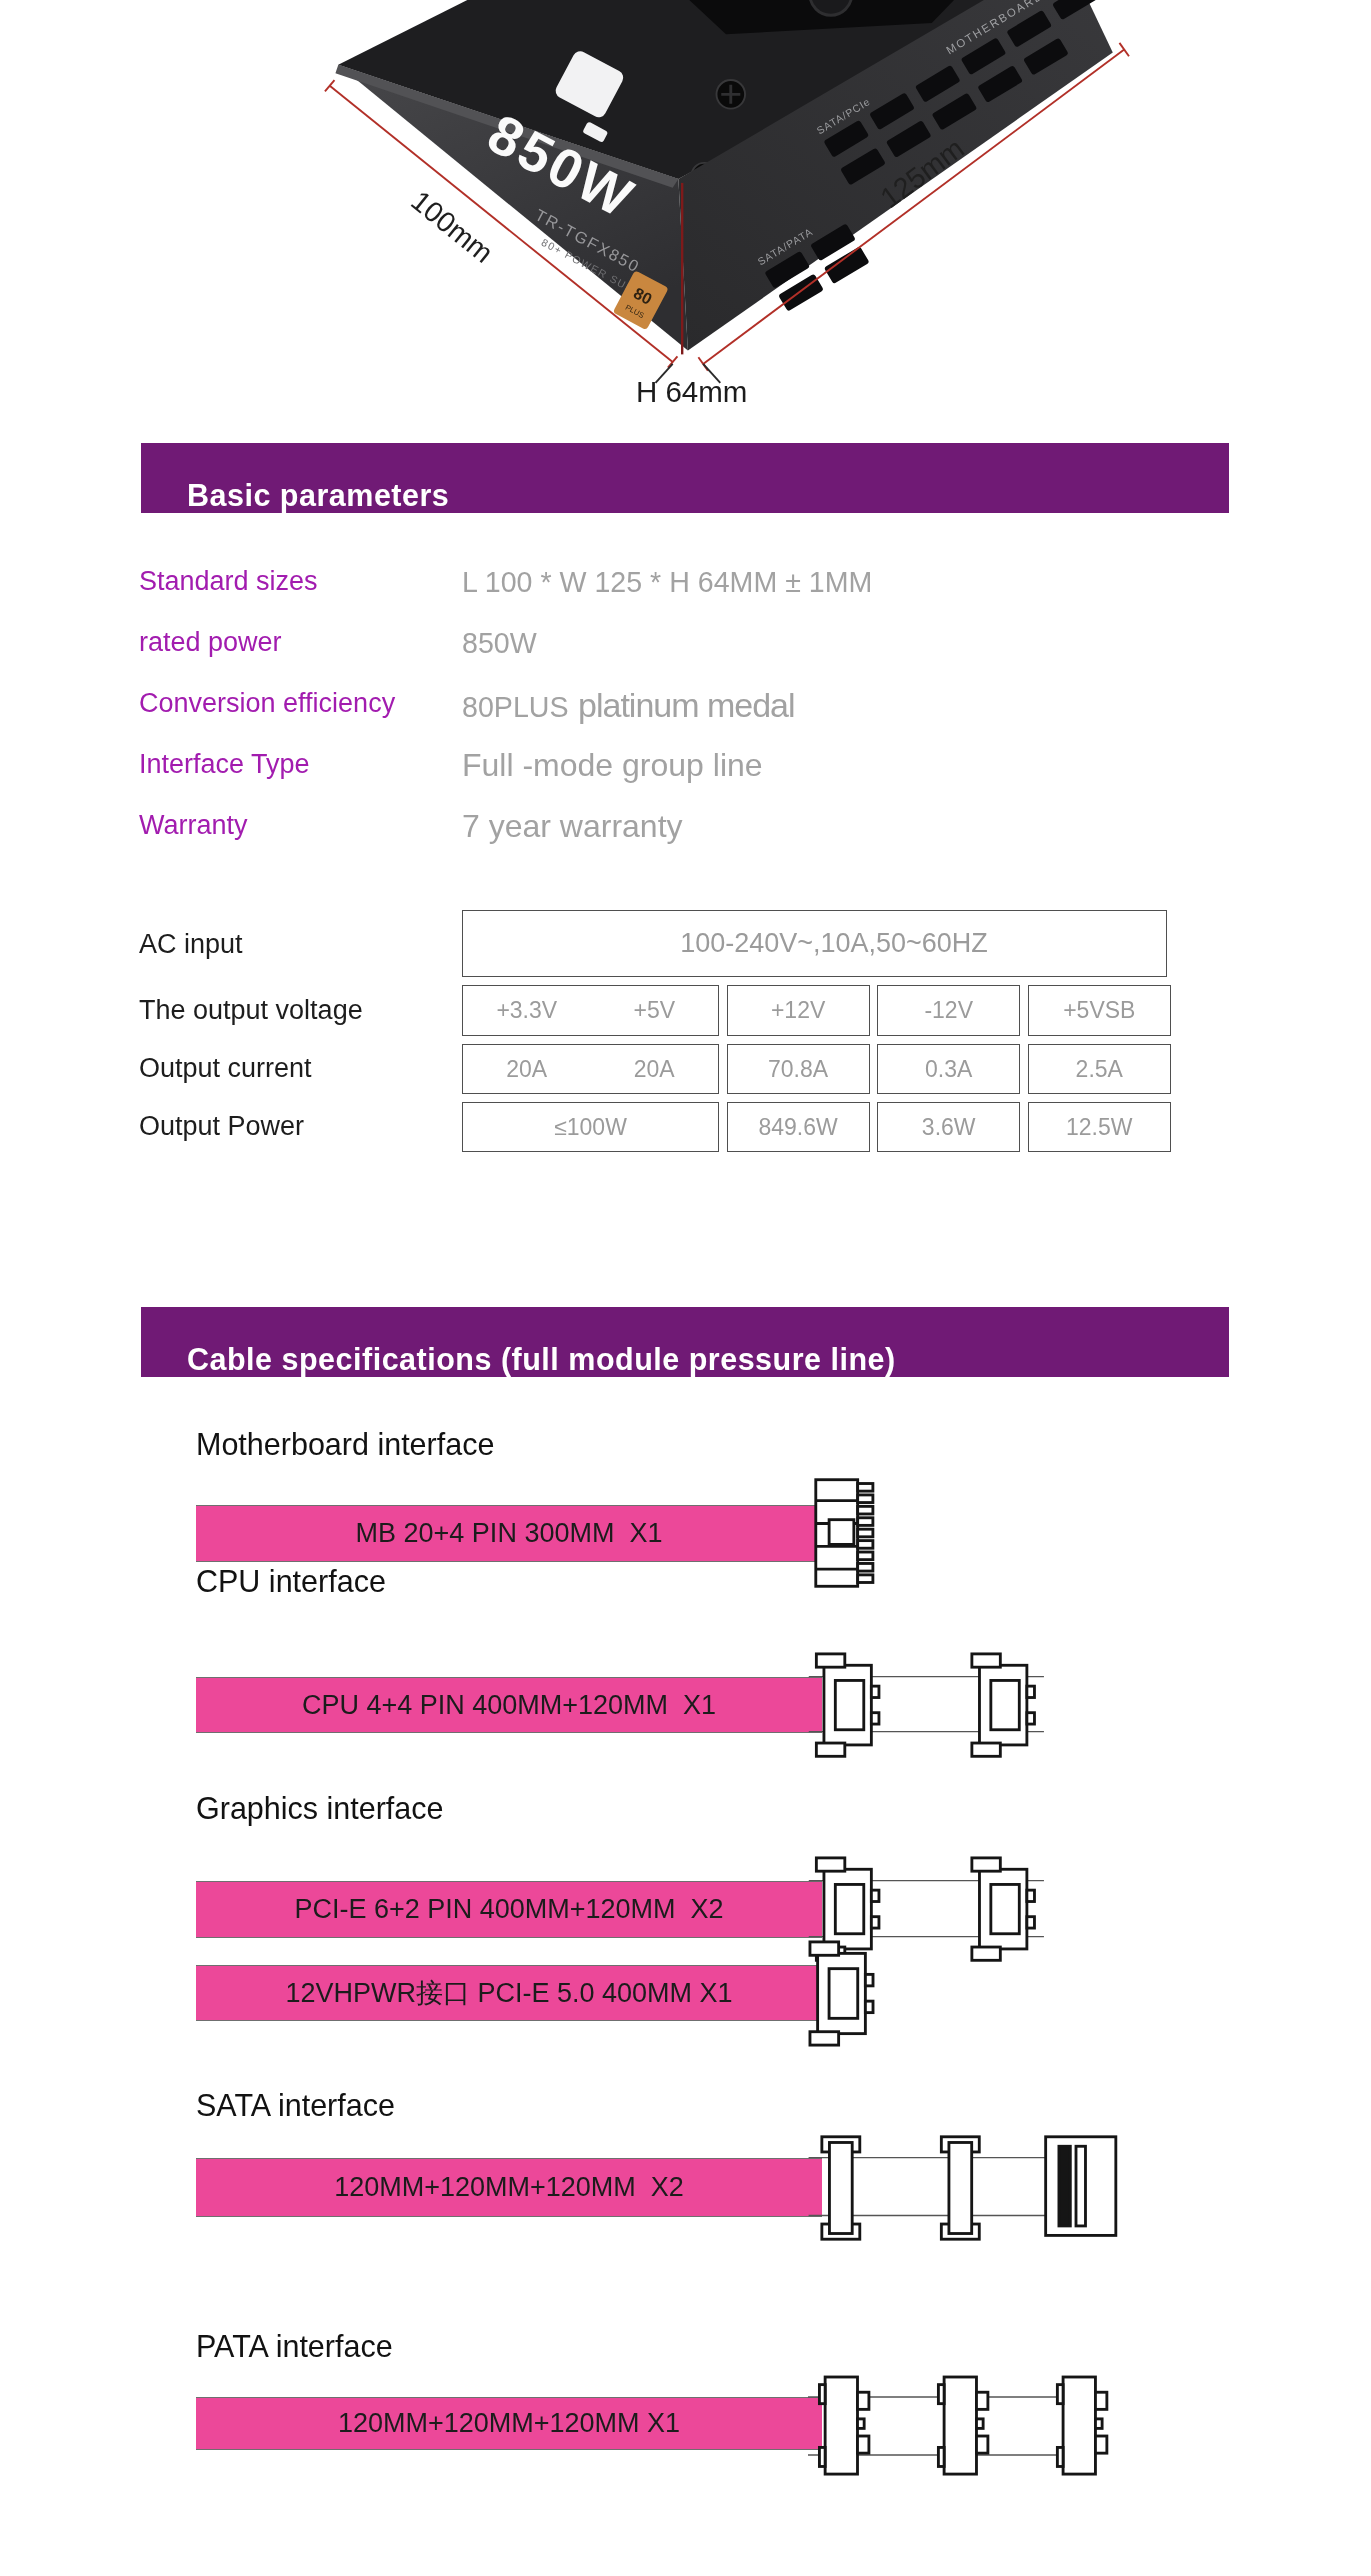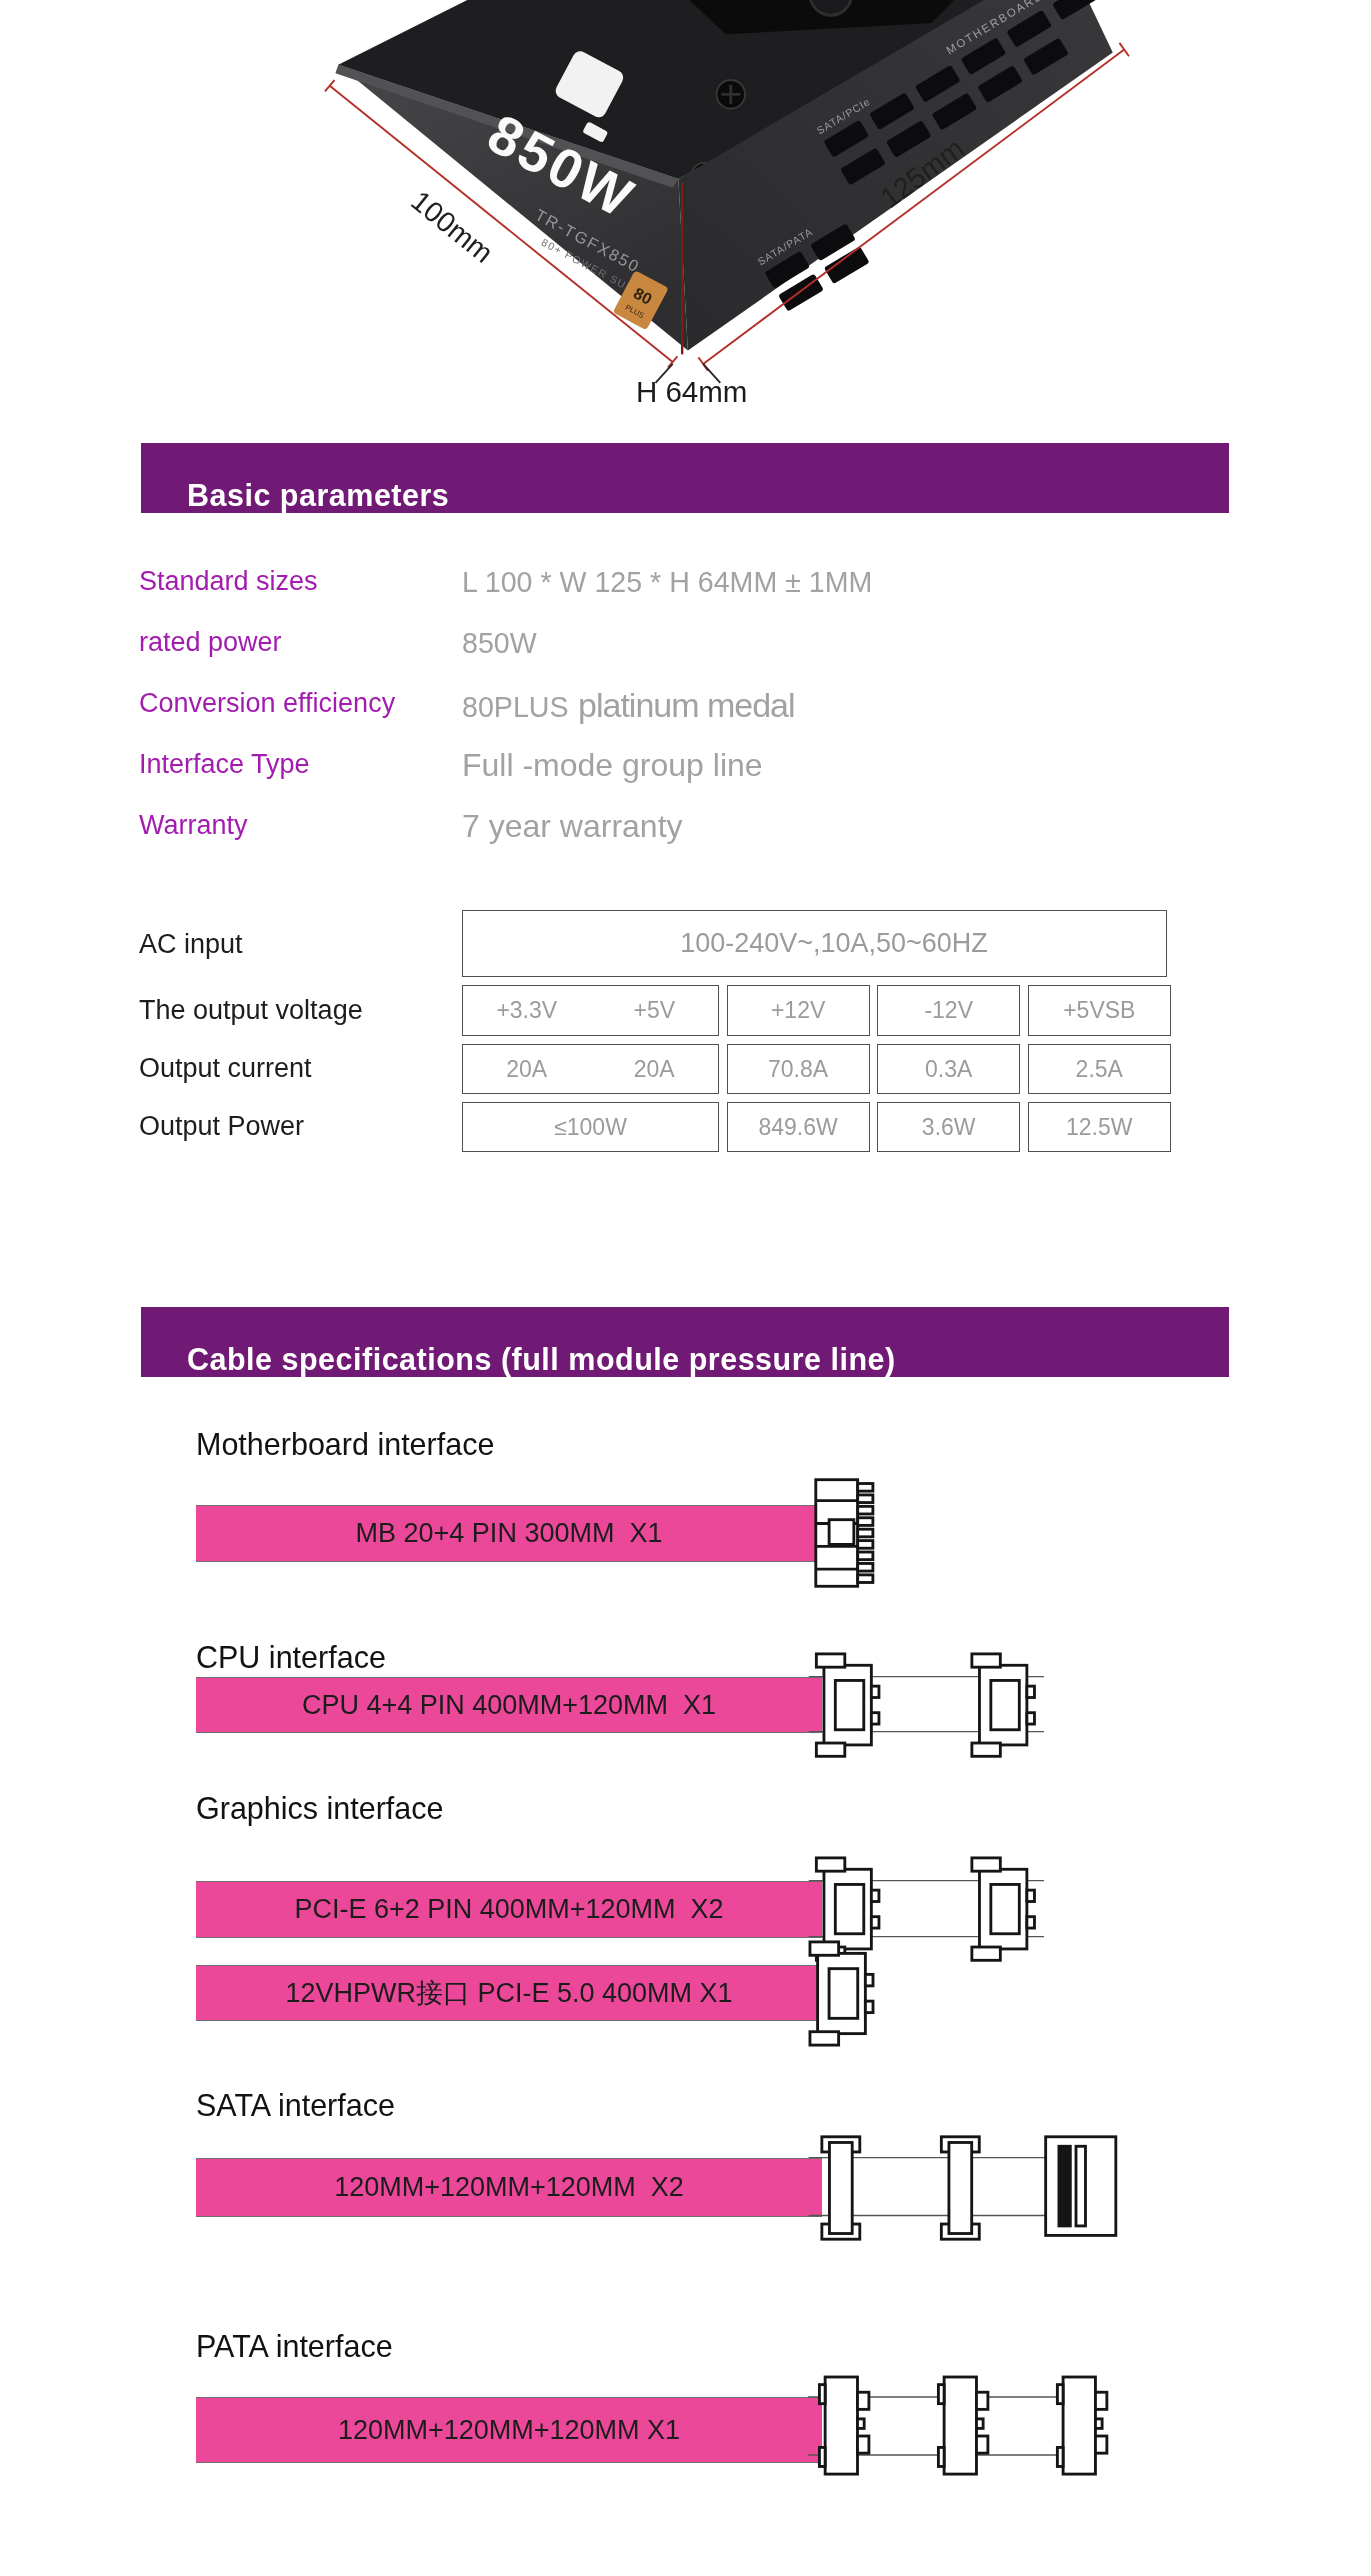--- a/index.html
+++ b/index.html
@@ -30,30 +30,30 @@
   .row-v{top:985px;height:51px;}
   .row-c{top:1044px;height:50px;}
   .row-p{top:1102px;height:50px;}
   .io-row .cellbox{height:100%;align-items:center;}
   .merged{width:257px;display:flex;padding:0;}
   .merged span{flex:1;text-align:center;}
   .merged-center{width:257px;}
   .cell{width:143px;}
 
   .cable-heading{position:absolute;left:196px;font-size:30.5px;font-weight:normal;color:#121212;}
-  .ch0{top:1427px;}.ch1{top:1640px;}.ch2{top:1791px;}.ch3{top:2088px;}.ch4{top:2329px;}
+  .ch0{top:1427px;}.ch1{top:1564px;}.ch2{top:1791px;}.ch3{top:2088px;}.ch4{top:2329px;}
   .cable-band{position:absolute;left:196px;width:626px;border-top:1px solid #6f6f6f;
         border-bottom:1px solid #6f6f6f;box-sizing:border-box;display:flex;align-items:center;
         justify-content:center;font-size:27px;color:#1c1c1c;white-space:pre;background:#ec4899;}
   #band-mb{top:1505px;height:57px;}
   #band-cpu{top:1677px;height:56px;}
   #band-pcie{top:1881px;height:57px;}
   #band-hpwr{top:1965px;height:56px;}
   #band-sata{top:2158px;height:59px;}
-  #band-pata{top:2397px;height:66px;}
+  #band-pata{top:2397px;height:53px;}
   .connector{position:absolute;left:808px;}
   #conn-mb{top:1474px;}
   #conn-cpu{top:1652px;}
   #conn-pcie{top:1856px;}
   #conn-hpwr{top:1940px;}
   #conn-sata{top:2133px;}
   #conn-pata{top:2373px;}
   .lineart{stroke:#151515;stroke-width:3;fill:#ffffff;}
   .wire{stroke:#555;stroke-width:1.5;}
 </style>

